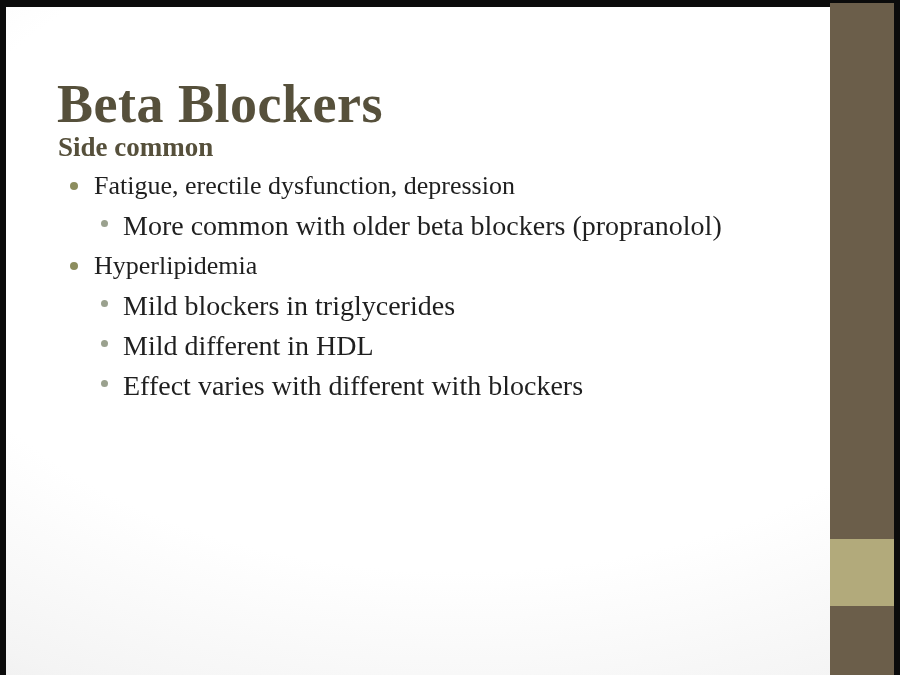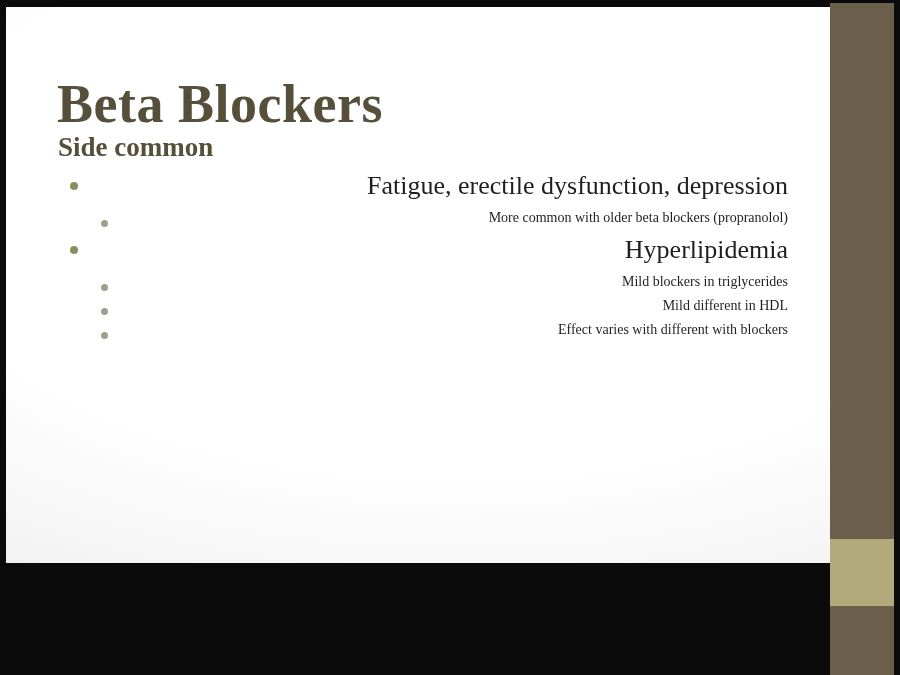--- a/index.html
+++ b/index.html
@@ -14,21 +14,21 @@
     background: #0b0b0b;
     overflow: hidden;
     font-family: "Liberation Serif", "DejaVu Serif", serif;
   }
   
   .slide {
     position: absolute;
     left: 6px;
     top: 7px;
     width: 824px;
-    height: 556px;
+    height: 668px;
     background:
       radial-gradient(ellipse 120% 90% at 55% 35%, #ffffff 55%, #f4f4f4 82%, #e9e9e9 100%);
   }
   
   .sidebar {
     position: absolute;
     left: 830px;
     top: 3px;
     width: 64px;
     height: 672px;
@@ -64,30 +64,29 @@
     left: 62px;
     top: 155px;
     width: 720px;
     list-style: none;
     margin: 0;
     padding: 0;
   }
   .bullets li {
     position: relative;
     color: #1f1f1f;
-    text-align: right;
   }
   .bullets li.l1 {
     font-size: 26px;
     line-height: 1.15;
     padding-left: 26px;
     margin: 9px 0 9px 0;
   }
   .bullets li.l2 {
-    font-size: 14px;
+    font-size: 28px;
     line-height: 1.15;
     padding-left: 24px;
     margin: 8px 0 8px 31px;
   }
   .dot {
     position: absolute;
     left: 2px;
     border-radius: 50%;
     display: inline-block;
   }

